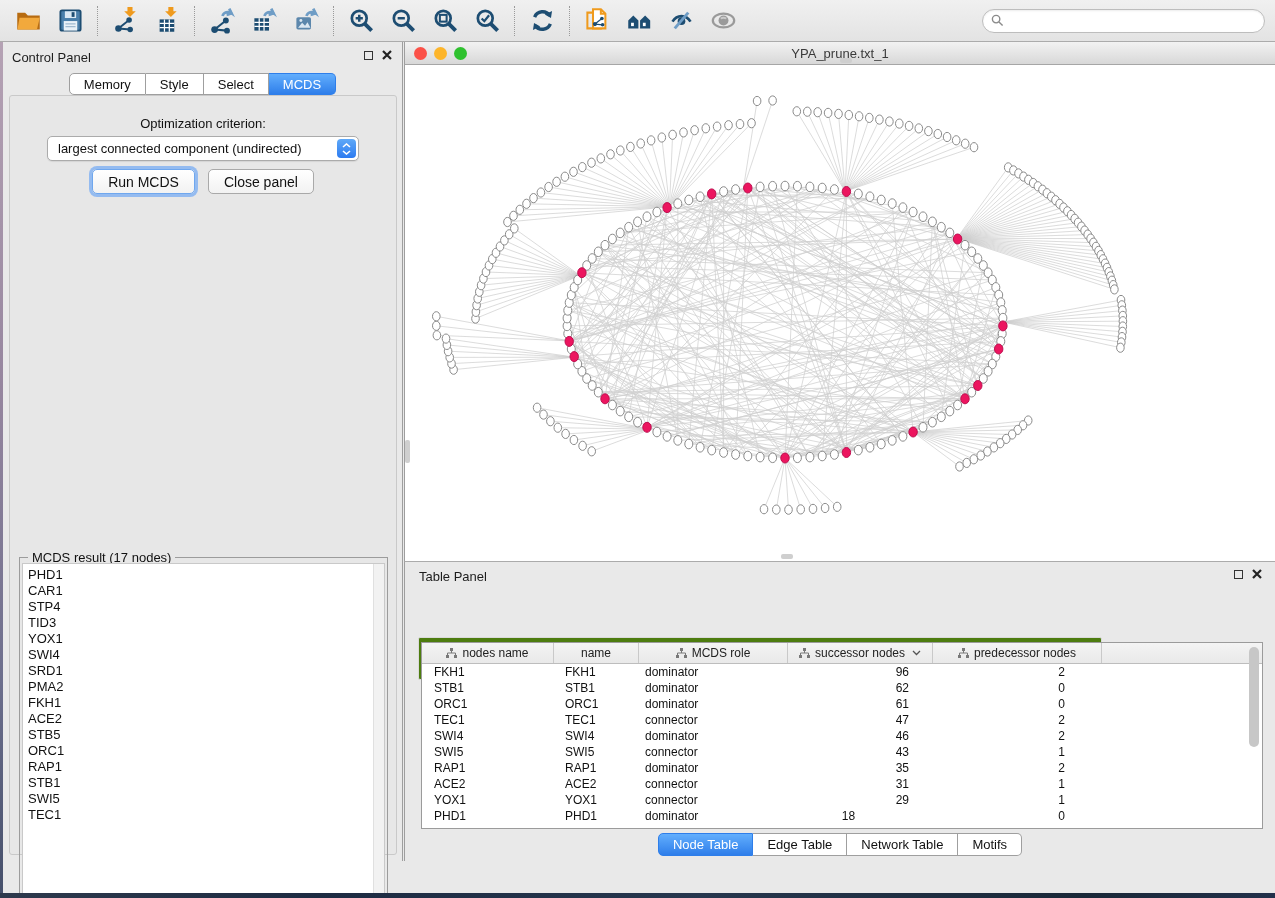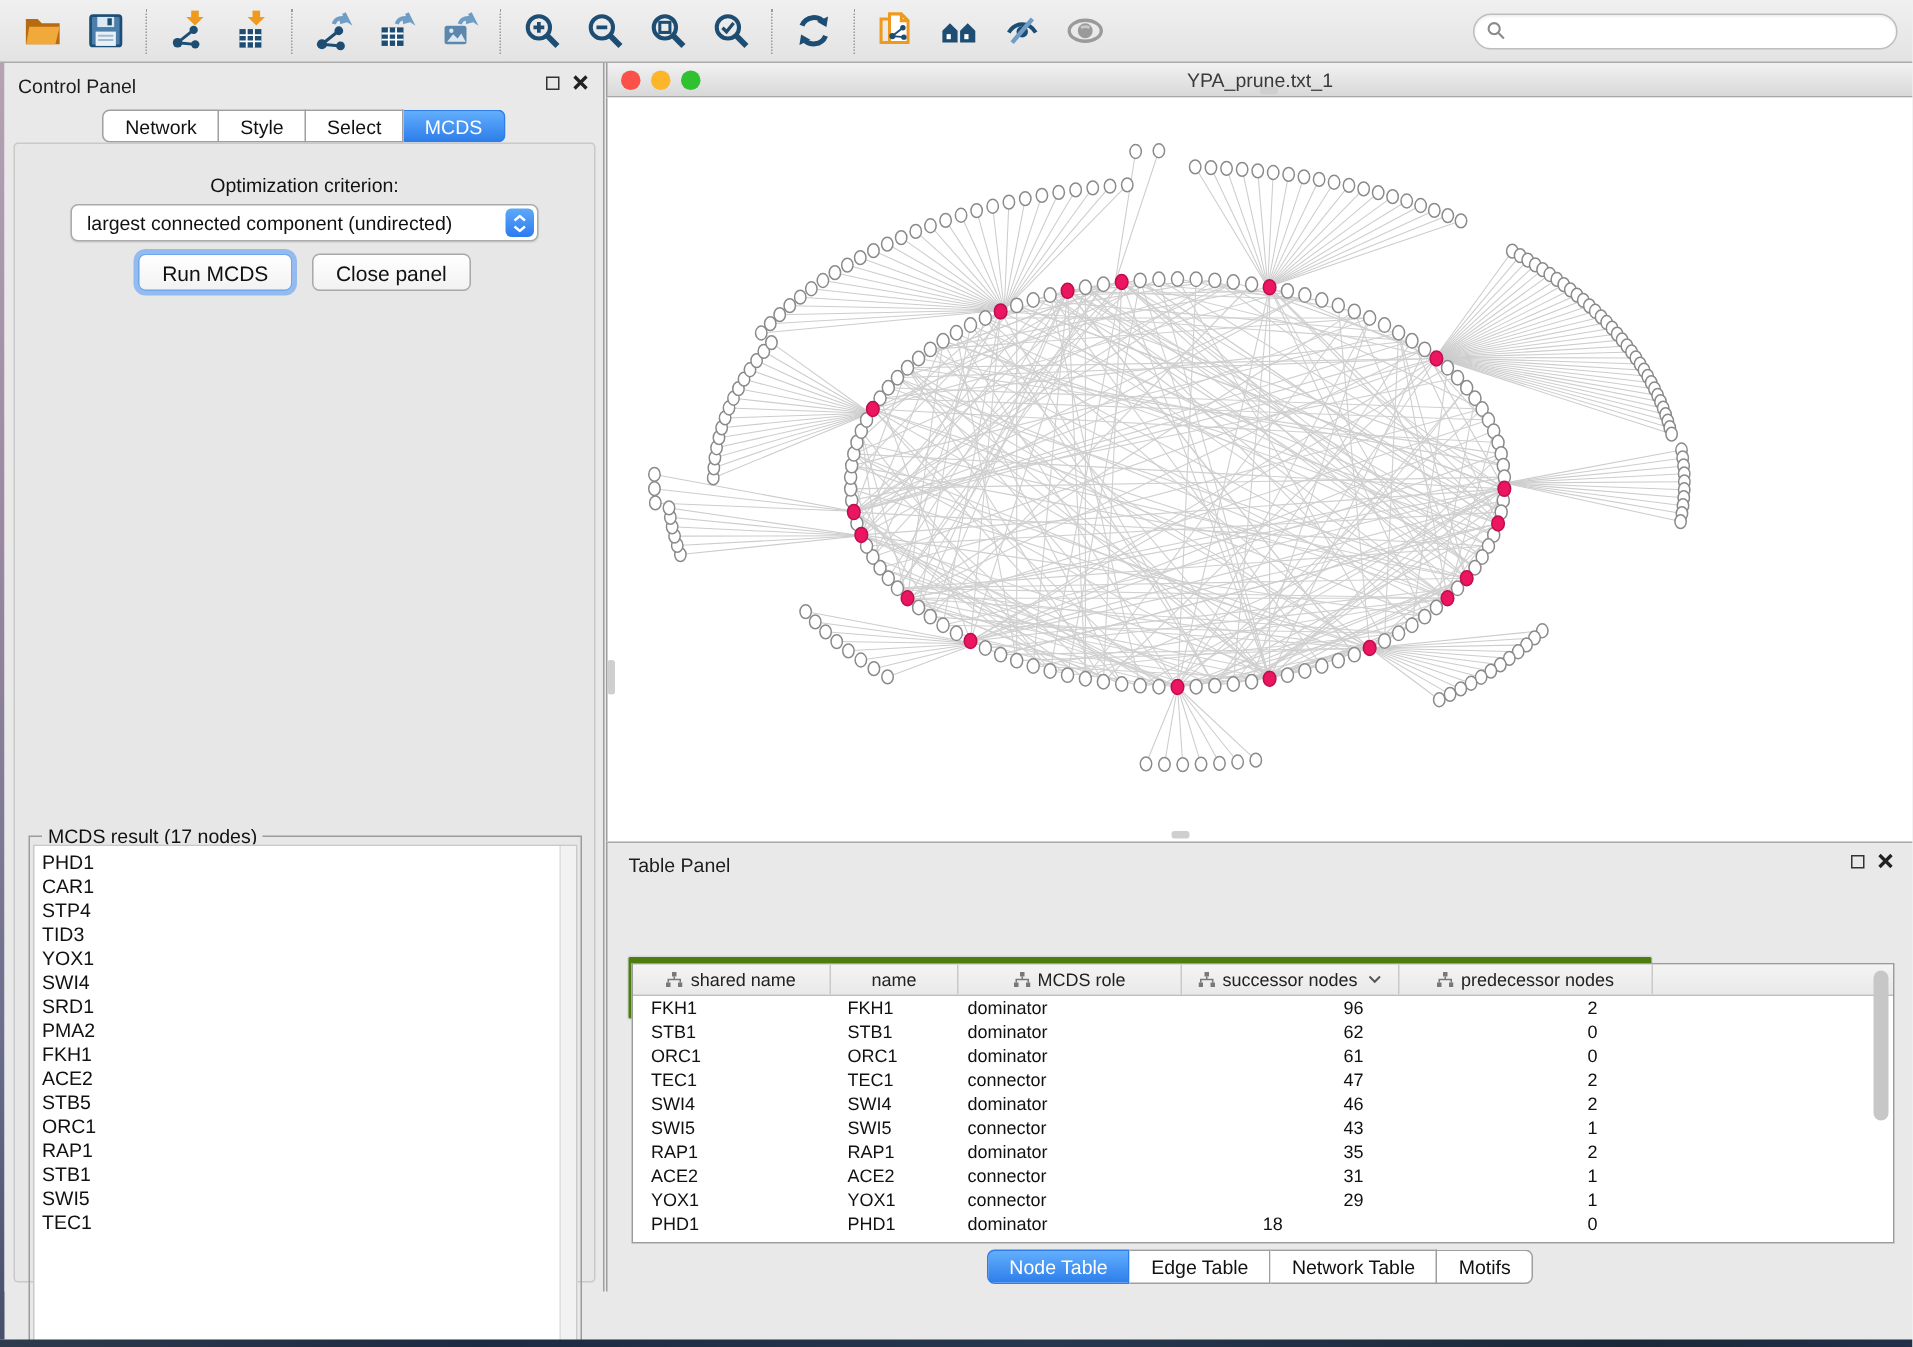--- a/index.html
+++ b/index.html
@@ -287,21 +287,21 @@
     <div class="win-ctrls">
       <span class="float-icon"></span>
       <span class="close-icon">
         <svg viewBox="0 0 10 10">
             <path d="M1 1 L9 9 M9 1 L1 9" stroke="#222" stroke-width="2.2"></path>
           </svg>
       </span>
     </div>
     <div class="cp-tabs">
       <div class="seg" id="cp-seg">
-          <div class="tab">Network</div>
+          <div class="tab">Memory</div>
           <div class="tab">Style</div>
           <div class="tab">Select</div>
           <div class="tab active">MCDS</div>
         </div>
     </div>
     <div class="cp-pane">
       <div class="opt-label">Optimization criterion:</div>
       <div class="criterion">
         <span>largest connected component (undirected)</span>
         <span class="stepper">
@@ -1110,21 +1110,21 @@
       </div>
     <div class="tp-table">
       <div class="tp-head" id="tp-head">
           <div class="col" style="width: 132px;">
             <svg class="shared" viewBox="0 0 11 11">
               <rect x="4" y="0" width="3" height="3" fill="#787878"></rect>
               <rect x="0" y="7" width="3" height="3" fill="#787878"></rect>
               <rect x="8" y="7" width="3" height="3" fill="#787878"></rect>
               <path d="M5.5 3 v2 M1.5 7 V5 H9.5 V7" fill="none" stroke="#787878" stroke-width="1"></path>
             </svg>
-            <span>shared name</span>
+            <span>nodes name</span>
           </div>
           <div class="col" style="width: 85px;">
             <span>name</span>
           </div>
           <div class="col" style="width: 149px;">
             <svg class="shared" viewBox="0 0 11 11">
               <rect x="4" y="0" width="3" height="3" fill="#787878"></rect>
               <rect x="0" y="7" width="3" height="3" fill="#787878"></rect>
               <rect x="8" y="7" width="3" height="3" fill="#787878"></rect>
               <path d="M5.5 3 v2 M1.5 7 V5 H9.5 V7" fill="none" stroke="#787878" stroke-width="1"></path>

